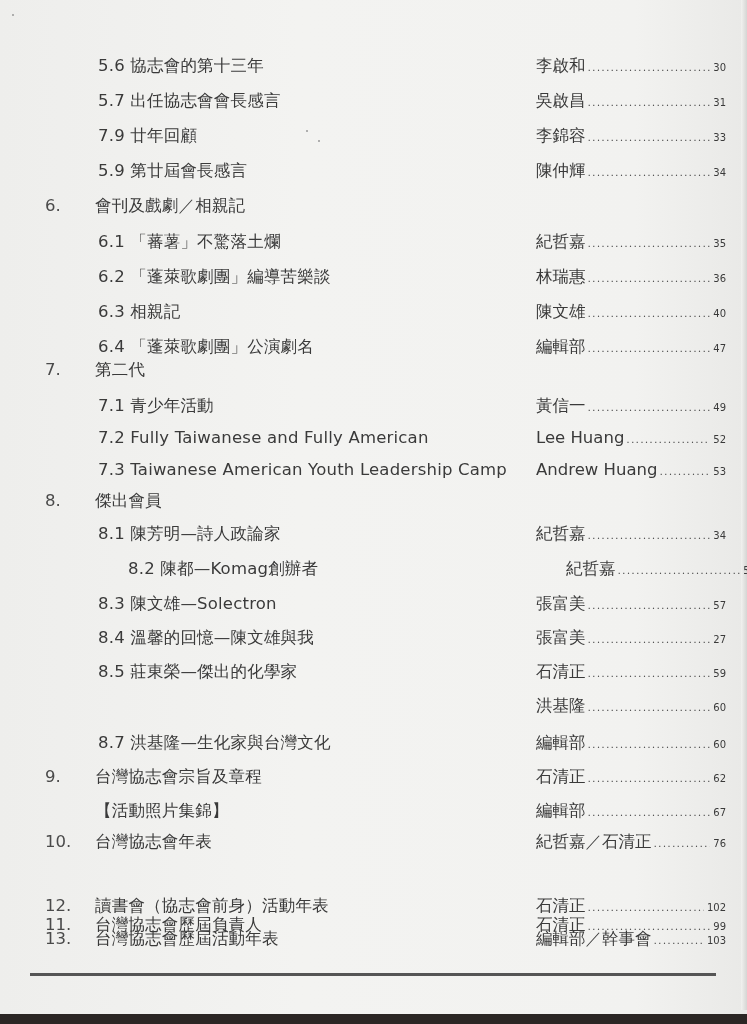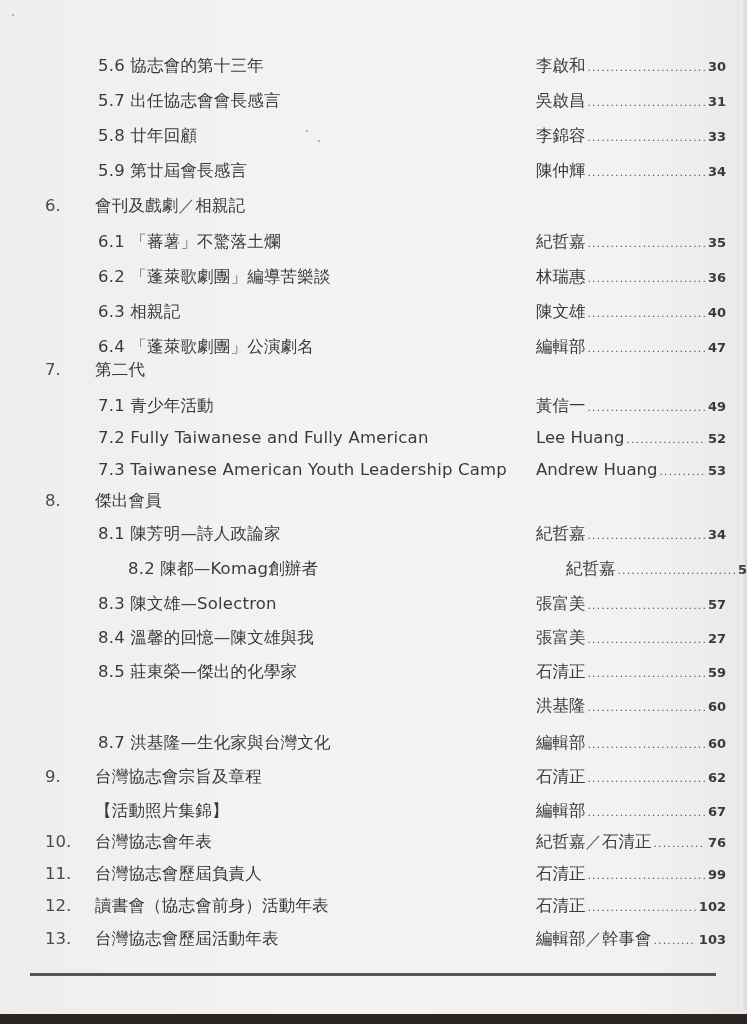--- a/index.html
+++ b/index.html
@@ -33,21 +33,21 @@
   .author-wrap {
     position: absolute; left: 536px; width: 190px;
     display: flex; align-items: baseline;
   }
   .author { color: #3a3a3a; flex: 0 0 auto; }
   .dots {
     flex: 1 1 auto; overflow: hidden; color: #555;
     font-size: 11px; letter-spacing: 1.1px; margin: 0 3px 0 2px;
     white-space: nowrap;
   }
-  .page-no { flex: 0 0 auto; font-size: 13px; color: #3a3a3a; font-weight: bold; }
+  .page-no { flex: 0 0 auto; font-size: 10px; color: #3a3a3a; }
   .rule {
     position: absolute; left: 30px; top: 973px; width: 471px; height: 3px;
     background: #555;
     width: 686px;
   }
   .speck { position: absolute; width: 2px; height: 2px; background: #999; border-radius: 1px; }
 </style>
 </head>
 <body>
 
@@ -68,21 +68,21 @@
     <span class="num"></span>
     <span class="title l2">5.7 出任協志會會長感言</span>
     <span class="author-wrap">
       <span class="author">吳啟昌</span>
       <span class="dots">......................................................</span>
       <span class="page-no">31</span>
     </span>
   </div>
       <div class="row" style="top: 123px;">
     <span class="num"></span>
-    <span class="title l2">5.8 廿年回顧</span>
+    <span class="title l2">7.9 廿年回顧</span>
     <span class="author-wrap">
       <span class="author">李錦容</span>
       <span class="dots">......................................................</span>
       <span class="page-no">33</span>
     </span>
   </div>
       <div class="row" style="top: 158px;">
     <span class="num"></span>
     <span class="title l2">5.9 第廿屆會長感言</span>
     <span class="author-wrap">
@@ -251,21 +251,21 @@
   </div>
       <div class="row" style="top: 829px;">
     <span class="num">10.</span>
     <span class="title l1">台灣協志會年表</span>
     <span class="author-wrap">
       <span class="author">紀哲嘉／石清正</span>
       <span class="dots">......................................................</span>
       <span class="page-no">76</span>
     </span>
   </div>
-      <div class="row" style="top: 861px; padding-left: 32px;">
+      <div class="row" style="top: 912px; padding-left: 32px;">
     <span class="num">11.</span>
     <span class="title l1">台灣協志會歷屆負責人</span>
     <span class="author-wrap">
       <span class="author">石清正</span>
       <span class="dots">......................................................</span>
       <span class="page-no">99</span>
     </span>
   </div>
       <div class="row" style="top: 893px;">
     <span class="num">12.</span>

